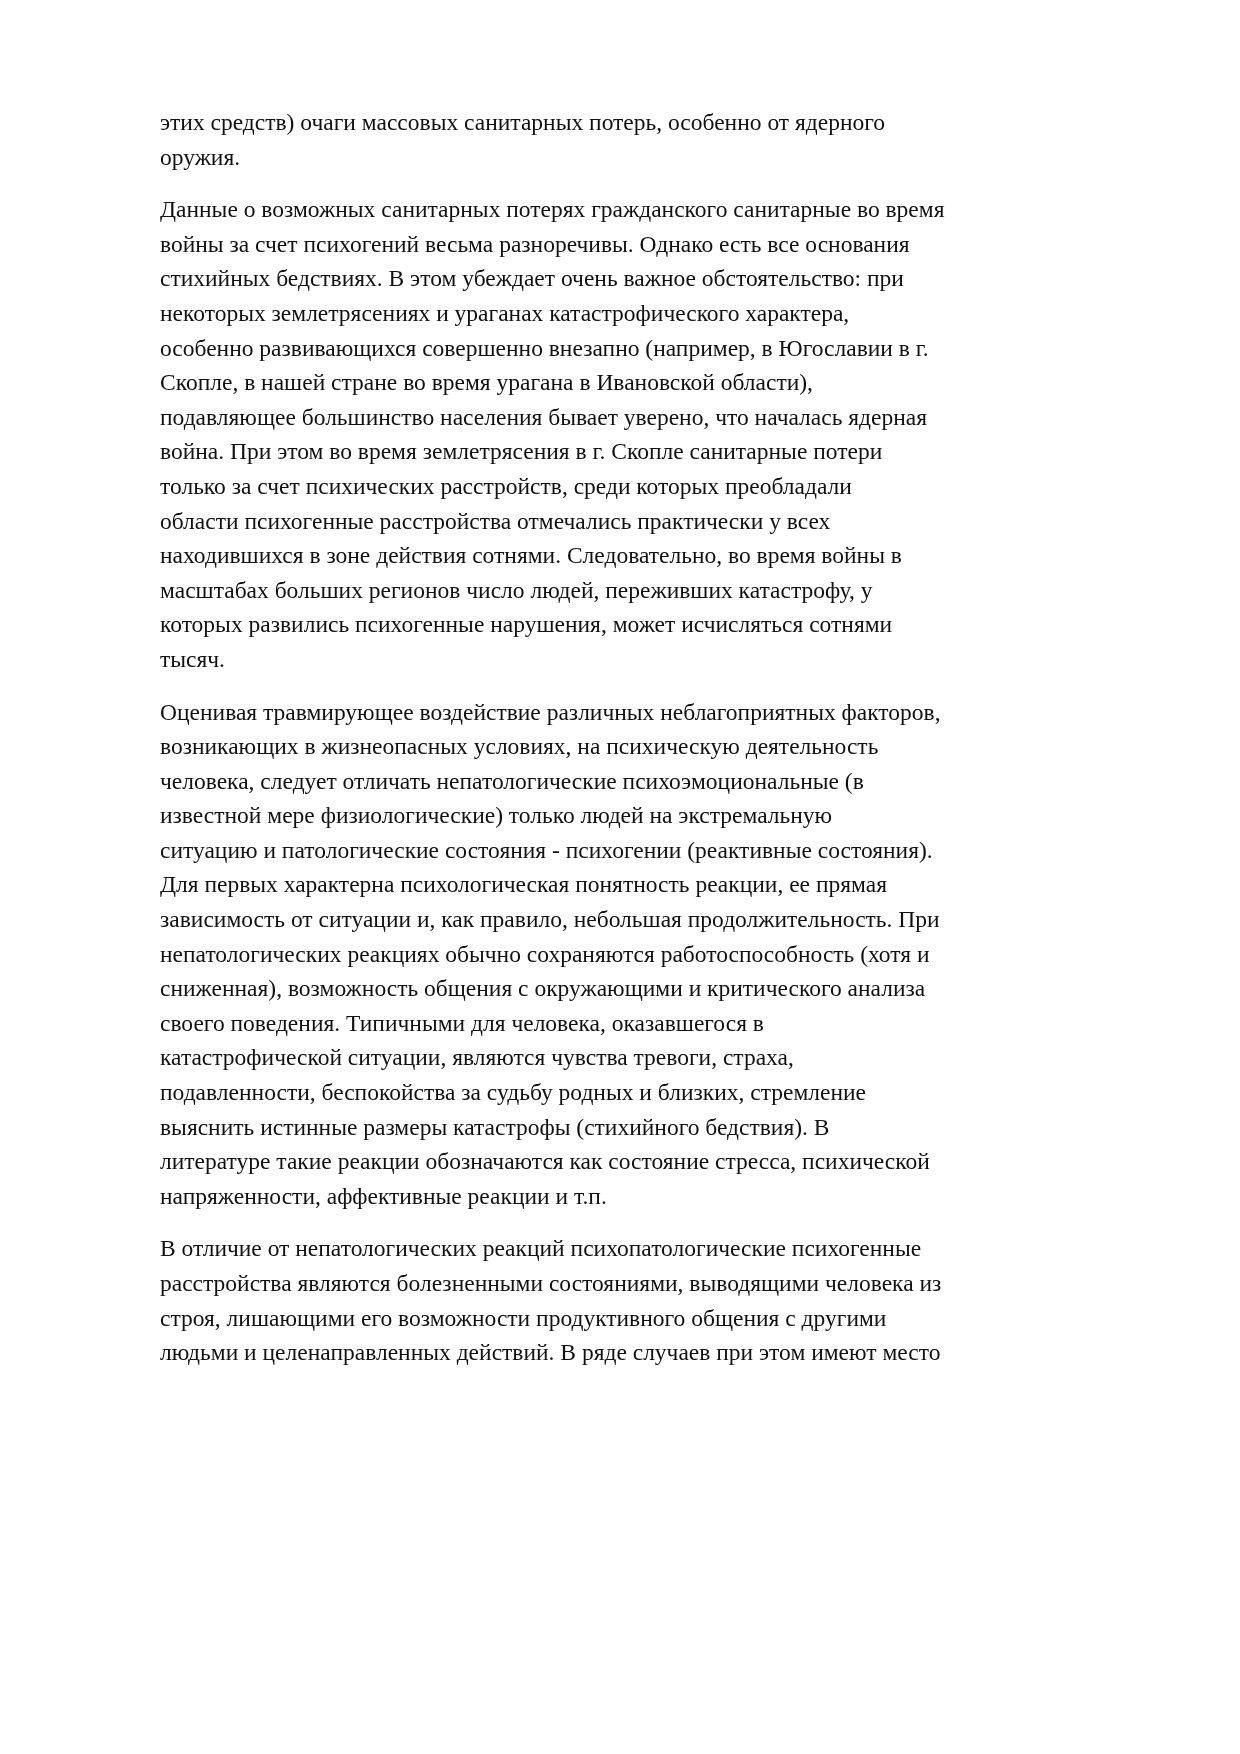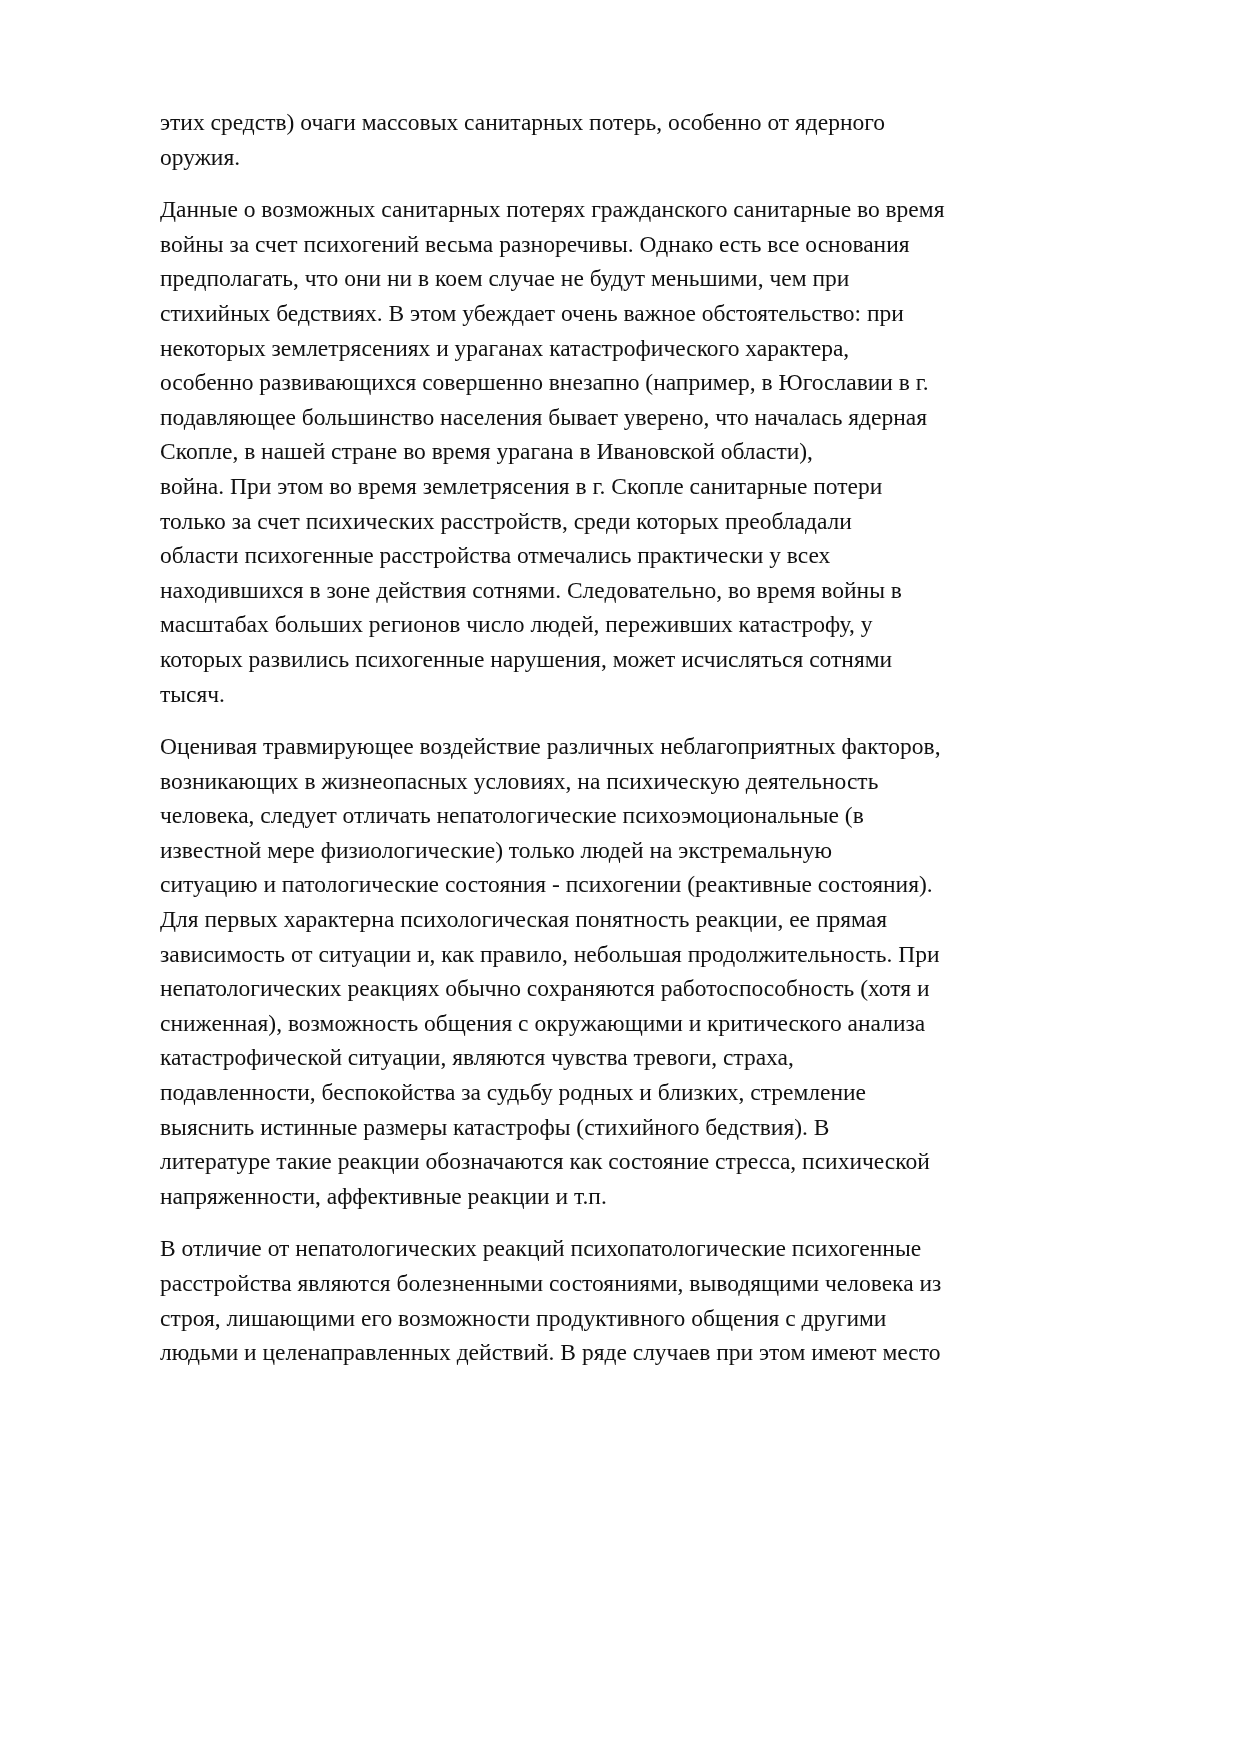--- a/index.html
+++ b/index.html
@@ -47,45 +47,45 @@
   <div class="content">
 
     <p class="para">
       <span class="line">этих средств) очаги массовых санитарных потерь, особенно от ядерного</span>
       <span class="line">оружия.</span>
     </p>
 
     <p class="para">
       <span class="line">Данные о возможных санитарных потерях гражданского санитарные во время</span>
       <span class="line">войны за счет психогений весьма разноречивы. Однако есть все основания</span>
-      <span class="line">предполагать, что они ни в коем случае не будут меньшими, чем при</span>
       <span class="line">стихийных бедствиях. В этом убеждает очень важное обстоятельство: при</span>
       <span class="line">некоторых землетрясениях и ураганах катастрофического характера,</span>
       <span class="line">особенно развивающихся совершенно внезапно (например, в Югославии в г.</span>
+      <span class="line">Скопле, в нашей стране во время урагана в Ивановской области),</span>
       <span class="line">подавляющее большинство населения бывает уверено, что началась ядерная</span>
-      <span class="line">Скопле, в нашей стране во время урагана в Ивановской области),</span>
       <span class="line">война. При этом во время землетрясения в г. Скопле санитарные потери</span>
       <span class="line">только за счет психических расстройств, среди которых преобладали</span>
       <span class="line">области психогенные расстройства отмечались практически у всех</span>
       <span class="line">находившихся в зоне действия сотнями. Следовательно, во время войны в</span>
       <span class="line">масштабах больших регионов число людей, переживших катастрофу, у</span>
       <span class="line">которых развились психогенные нарушения, может исчисляться сотнями</span>
       <span class="line">тысяч.</span>
     </p>
 
     <p class="para">
       <span class="line">Оценивая травмирующее воздействие различных неблагоприятных факторов,</span>
       <span class="line">возникающих в жизнеопасных условиях, на психическую деятельность</span>
       <span class="line">человека, следует отличать непатологические психоэмоциональные (в</span>
       <span class="line">известной мере физиологические) только людей на экстремальную</span>
       <span class="line">ситуацию и патологические состояния - психогении (реактивные состояния).</span>
       <span class="line">Для первых характерна психологическая понятность реакции, ее прямая</span>
       <span class="line">зависимость от ситуации и, как правило, небольшая продолжительность. При</span>
       <span class="line">непатологических реакциях обычно сохраняются работоспособность (хотя и</span>
       <span class="line">сниженная), возможность общения с окружающими и критического анализа</span>
+      <span class="line">своего поведения. Типичными для человека, оказавшегося в</span>
       <span class="line">катастрофической ситуации, являются чувства тревоги, страха,</span>
       <span class="line">подавленности, беспокойства за судьбу родных и близких, стремление</span>
       <span class="line">выяснить истинные размеры катастрофы (стихийного бедствия). В</span>
       <span class="line">литературе такие реакции обозначаются как состояние стресса, психической</span>
       <span class="line">напряженности, аффективные реакции и т.п.</span>
     </p>
 
     <p class="para">
       <span class="line">В отличие от непатологических реакций психопатологические психогенные</span>
       <span class="line">расстройства являются болезненными состояниями, выводящими человека из</span>

